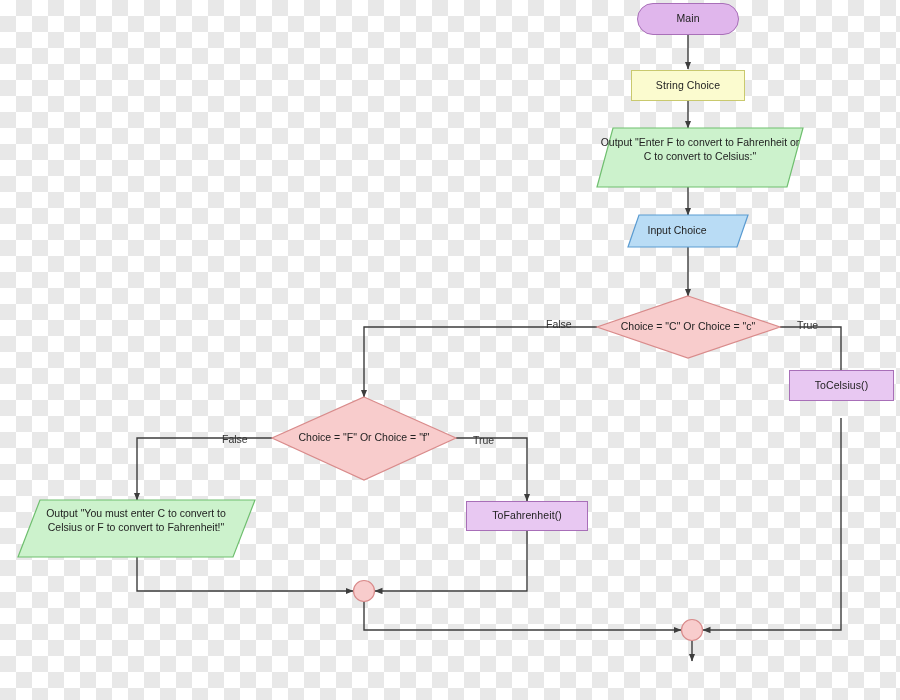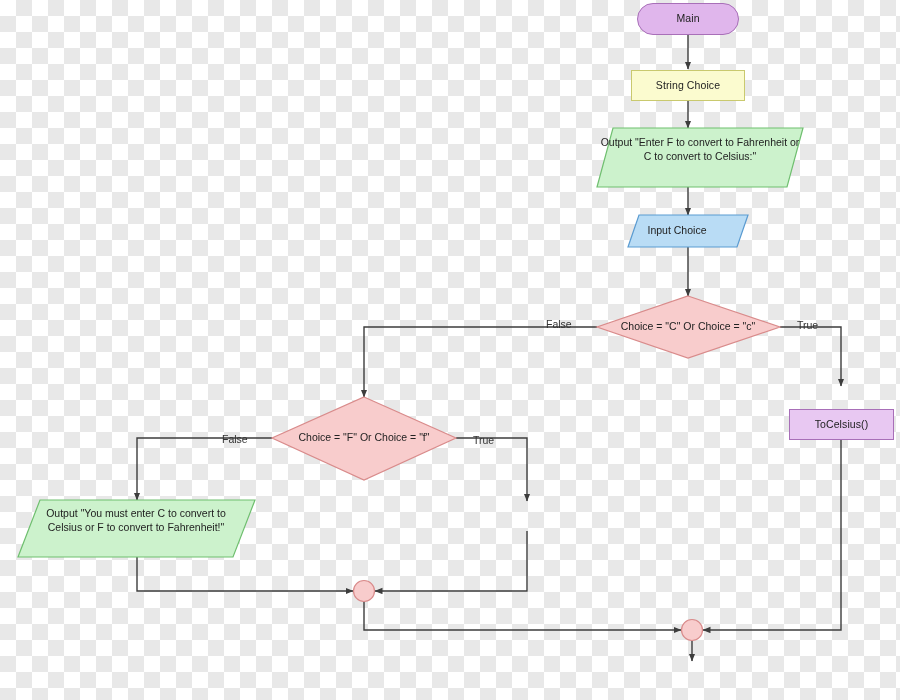--- a/index.html
+++ b/index.html
@@ -138,24 +138,27 @@
   </div>
 
   <div class="node-label-free" style="left:600px; top:136px; width:200px;">Output "Enter F to convert to Fahrenheit or C to convert to Celsius:"</div>
 
   <div class="node-label-free" style="left:633px; top:224px; width:88px;">Input Choice</div>
 
   <div class="node-label-free" style="left:606px; top:320px; width:164px;">Choice = "C" Or Choice = "c"</div>
 
   <div class="node-label-free" style="left:284px; top:431px; width:160px;">Choice = "F" Or Choice = "f"</div>
 
-  <div class="node node-process" style="left:789px; top:409px; width:105px; height:31px;">
+  <div class="node node-process" style="left:789px; top:370px; width:105px; height:31px;">
     <span>ToCelsius()</span>
   </div>
 
+  <div class="node node-process" style="left:466px; top:501px; width:122px; height:30px;">
+    <span>ToFahrenheit()</span>
+  </div>
 
   <div class="node-label-free" style="left:36px; top:507px; width:200px;">Output "You must enter C to convert to Celsius or F to convert to Fahrenheit!"</div>
 
 
   <div class="edge-label" style="left:546px; top:304px;">False</div>
   <div class="edge-label" style="left:797px; top:305px;">True</div>
   <div class="edge-label" style="left:222px; top:419px;">False</div>
   <div class="edge-label" style="left:473px; top:420px;">True</div>
 
 </div>

